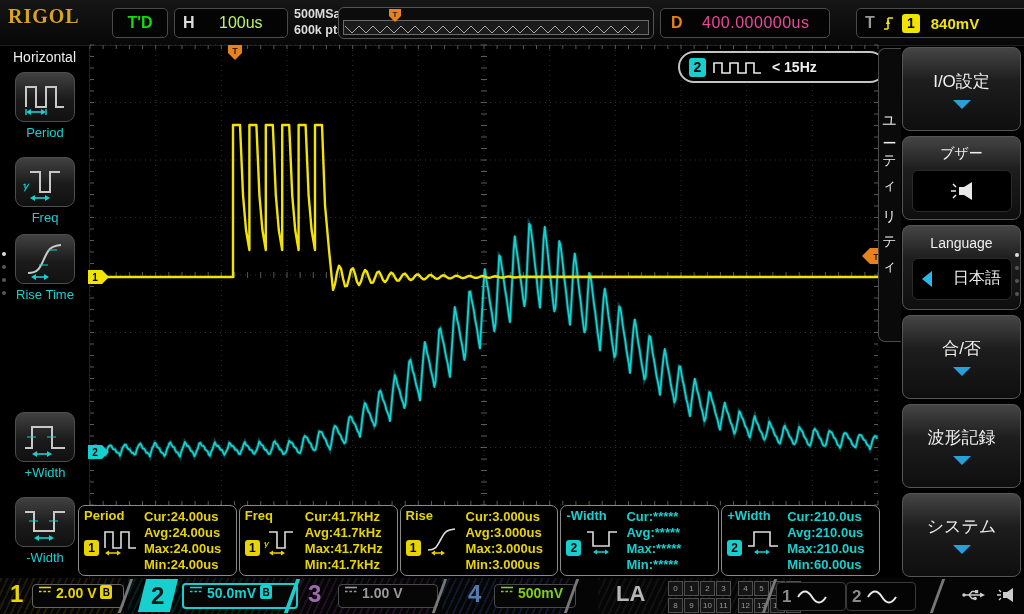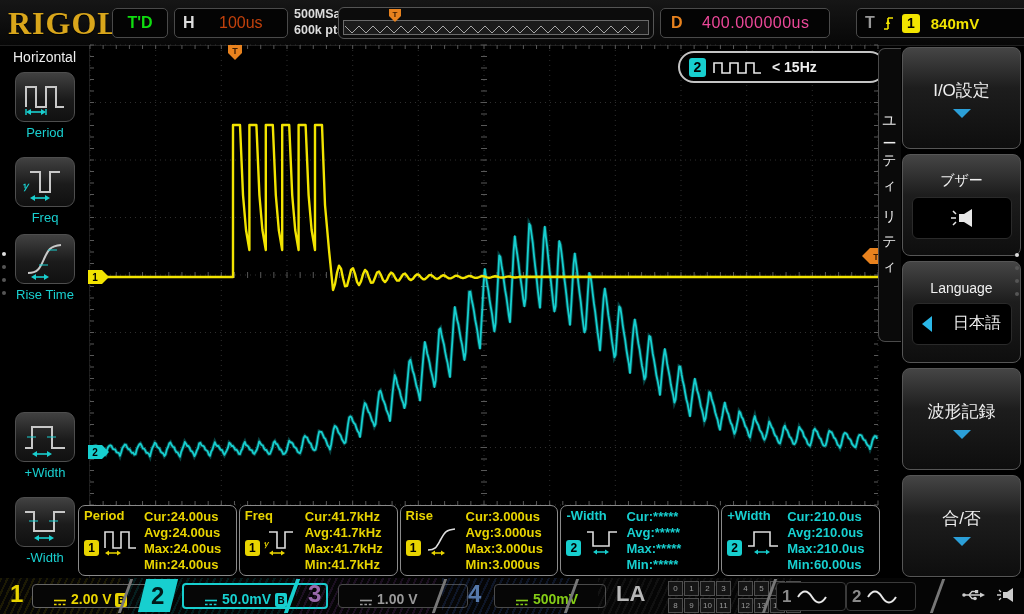--- a/index.html
+++ b/index.html
@@ -2,28 +2,28 @@
 <html><head>
 <meta charset="utf-8">
 <style>
   html,body{margin:0;padding:0;background:#000;}
   .screen{position:relative;width:1024px;height:614px;background:#000;overflow:hidden;
           font-family:"Liberation Sans",sans-serif;-webkit-font-smoothing:antialiased;}
   
   .topbar{position:absolute;left:0;top:0;width:1024px;height:45px;
           background:linear-gradient(#161616,#070707);border-bottom:1px solid #1f1f1f;}
   .logo{position:absolute;left:8px;top:5px;font-family:"Liberation Serif",serif;font-weight:bold;
-        font-size:32px;color:#d9a61b;letter-spacing:1px;text-shadow:0 1px 1px #000;}
+        font-size:20px;color:#d9a61b;letter-spacing:1px;text-shadow:0 1px 1px #000;}
   .tdbox{position:absolute;left:112px;top:8px;width:54px;height:28px;background:#040404;
          border:1px solid #4a4a4a;border-radius:5px;color:#10dd10;font-weight:bold;font-size:16px;
          display:flex;align-items:center;justify-content:center;}
   .hbox{position:absolute;left:174px;top:8px;width:112px;height:28px;background:#040404;
         border:1px solid #4a4a4a;border-radius:5px;display:flex;align-items:center;}
   .hbox .hl{color:#ddd;font-weight:bold;font-size:16px;margin:0 8px;}
-  .hbox .hv{flex:1;color:#c2410c;font-size:16px;text-align:center;padding-right:8px;}
+  .hbox .hv{flex:1;color:#bef264;font-size:16px;text-align:center;padding-right:8px;}
   .rates{position:absolute;left:294px;top:6px;color:#ddd;font-size:12.5px;line-height:16px;font-weight:bold;}
   .preview{position:absolute;left:338px;top:7px;width:314px;height:30px;background:#0c0c0c;
            border:1px solid #555;border-radius:6px;}
   .preview-band{position:absolute;left:4px;right:4px;bottom:3px;height:13px;border:1px solid #6a6a6a;background:#1b1b1b;}
   .preview-t{position:absolute;left:50px;top:1px;}
   .dbox{position:absolute;left:660px;top:8px;width:168px;height:28px;background:#040404;
         border:1px solid #4a4a4a;border-radius:5px;display:flex;align-items:center;}
   .dbox .dl{color:#e8821e;font-weight:bold;font-size:16px;margin:0 10px;}
   .dbox .dv{flex:1;color:#ec4899;font-size:16px;text-align:center;padding-right:10px;letter-spacing:.5px;}
   .tbox{position:absolute;left:856px;top:8px;width:162px;height:28px;background:#040404;
@@ -83,21 +83,21 @@
   .meas-vals{flex:1;font-size:13px;font-weight:bold;line-height:16px;white-space:nowrap;padding-top:1px;}
   
   .ch-bar{position:absolute;left:0;top:578px;width:1024px;height:36px;background:#050505;}
   .chsec{position:absolute;top:0;height:36px;}
   .st-y{background:repeating-linear-gradient(115deg,rgba(200,180,0,.12) 0 2px,transparent 2px 6px);}
   .st-c{background:repeating-linear-gradient(115deg,rgba(0,200,200,.13) 0 2px,transparent 2px 6px);}
   .st-p{background:repeating-linear-gradient(115deg,rgba(150,70,180,.16) 0 2px,transparent 2px 6px);}
   .st-b{background:repeating-linear-gradient(115deg,rgba(60,110,220,.16) 0 2px,transparent 2px 6px);}
   .chnum{position:absolute;top:2px;font-size:24px;font-weight:bold;}
   .chbox{position:absolute;top:6px;height:22px;background:#060606;border:1px solid #666;border-radius:4px;
-         display:flex;align-items:flex-end;gap:4px;padding:0 20px;font-weight:bold;font-size:14px;white-space:nowrap;}
+         display:flex;align-items:flex-start;gap:4px;padding:0 5px;font-weight:bold;font-size:14px;white-space:nowrap;}
   .num2wrap{position:absolute;left:14px;top:1px;width:32px;height:33px;background:#17cfcf;
             transform:skewX(-14deg);display:flex;align-items:center;justify-content:center;}
   .num2wrap span{transform:skewX(14deg);color:#001a1a;font-size:24px;font-weight:bold;}
   .bbadge{background:currentColor;border-radius:2px;width:12px;height:14px;position:relative;flex:none;}
   .bbadge i{position:absolute;inset:0;color:#000;font-style:normal;font-size:10px;font-weight:bold;
             display:flex;align-items:center;justify-content:center;}
   .slash{position:absolute;top:1px;width:3px;height:34px;background:#777;transform:skewX(-20deg);}
   .la-label{position:absolute;left:18px;top:3px;color:#b8b8b8;font-size:22px;font-weight:bold;}
   .la-grid{position:absolute;left:70px;top:3px;display:flex;flex-direction:column;gap:2px;}
   .la-row{display:flex;gap:1px;}
@@ -595,25 +595,29 @@
       </div>
     </div>
     <div class="rbtn">
       <div class="rbtn-label sm">Language</div>
       <div class="rbtn-inner">
         <span class="tri-left"></span>
         <span>日本語</span>
       </div>
     </div>
     <div class="rbtn">
+      <div class="rbtn-label">合/否</div>
+      <div class="tri-down"></div>
+    </div>
+    <div class="rbtn">
       <div class="rbtn-label">波形記録</div>
       <div class="tri-down"></div>
     </div>
     <div class="rbtn">
-      <div class="rbtn-label">合/否</div>
+      <div class="rbtn-label">システム</div>
       <div class="tri-down"></div>
     </div>
   </div>
   <div class="page-dots">
     <div class="dot on"></div>
       <div class="dot"></div>
       <div class="dot"></div>
       <div class="dot"></div>
   </div>
 

